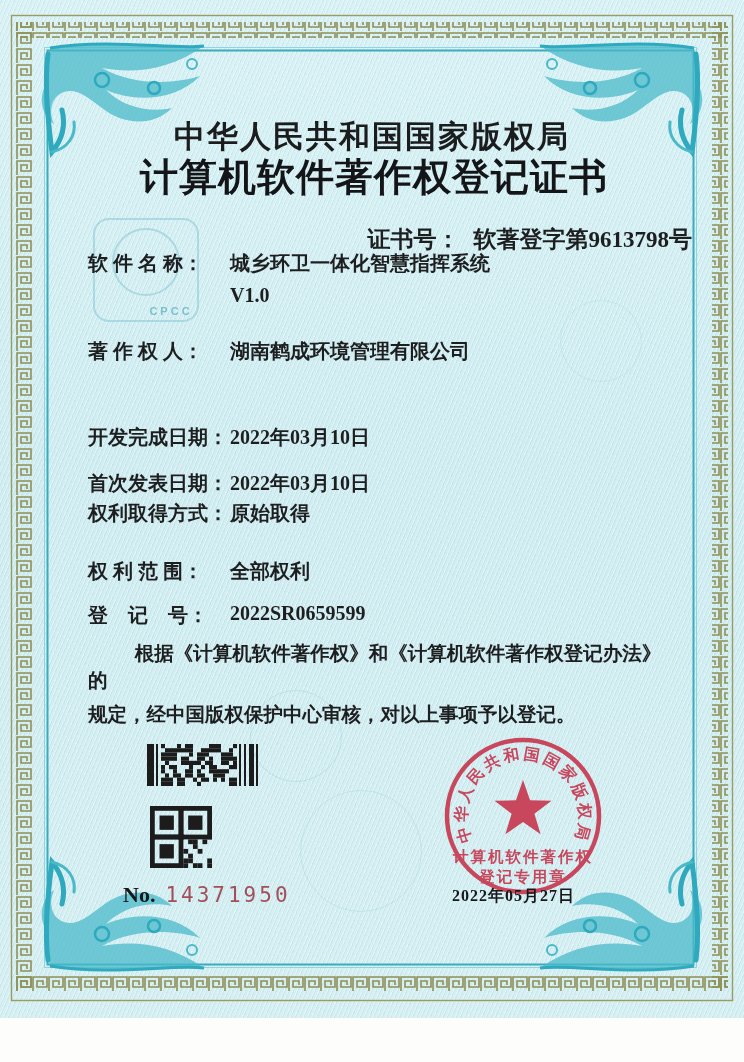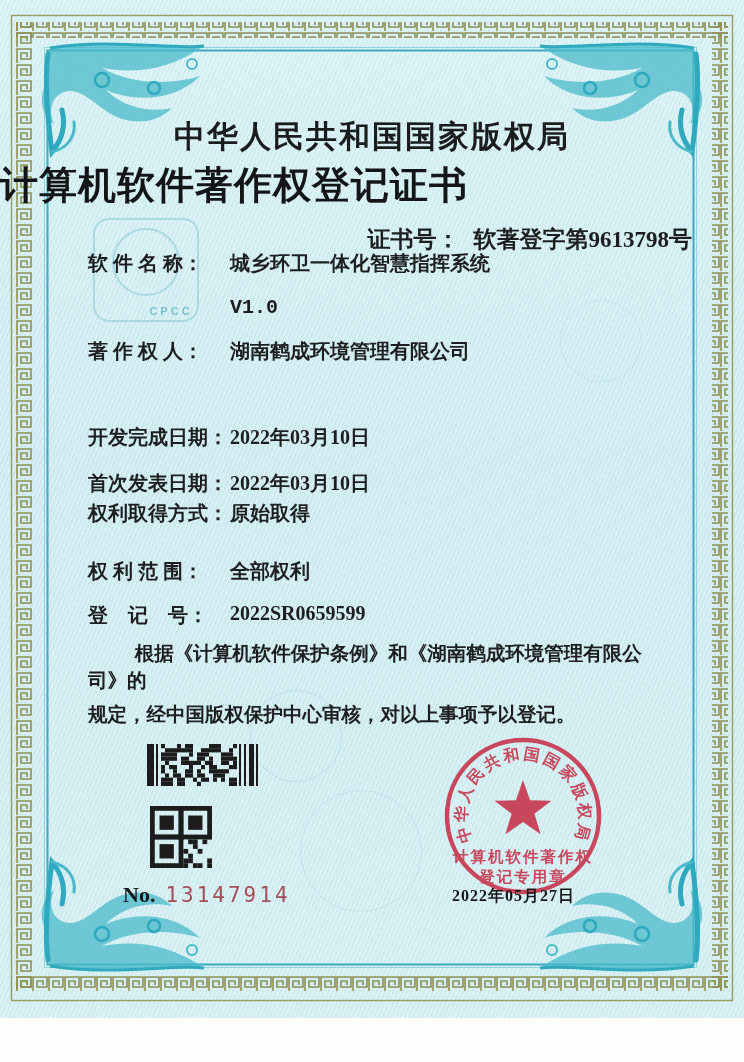--- a/index.html
+++ b/index.html
@@ -6,37 +6,37 @@
   .page{position:relative;width:744px;height:1062px;overflow:hidden;
         font-family:"Liberation Serif","DejaVu Serif",serif;color:#1f2022;}
   .paper{position:absolute;left:0;top:0;width:744px;height:1018px;
          background:
            repeating-linear-gradient(113deg, rgba(255,255,255,.30) 0 1px, rgba(126,196,208,.16) 1px 2px, rgba(255,255,255,0) 2px 4px),
            linear-gradient(180deg,#daf2f5 0%,#d1edf1 45%,#d6eff2 100%);}
   .frame{position:absolute;left:0;top:0;}
   
   .authority{position:absolute;left:0;top:116px;width:744px;text-align:center;
              font-size:31px;font-weight:bold;letter-spacing:2px;color:#1b1c1e;}
-  .cert-title{position:absolute;left:0;top:160px;width:608px;text-align:left;
+  .cert-title{position:absolute;left:0;top:152px;width:608px;text-align:right;
               font-size:38px;font-weight:bold;letter-spacing:1px;color:#141518;}
   .certno-line{position:absolute;right:52px;top:224px;font-size:23px;font-weight:bold;color:#1d1e20;}
   .certno-line .gap{display:inline-block;width:14px;}
   
   .wm-stamp{position:absolute;left:93px;top:218px;width:102px;height:100px;
             border:2px solid rgba(128,196,210,.50);border-radius:16px;}
   .wm-stamp .wm-circle{position:absolute;left:17px;top:8px;width:64px;height:64px;border-radius:50%;
             border:2px solid rgba(128,196,210,.50);}
   .wm-stamp .wm-text{position:absolute;left:0;bottom:3px;width:100%;text-align:center;
             font-family:"Liberation Sans",sans-serif;font-size:11px;letter-spacing:3px;
             color:rgba(96,175,192,.75);font-weight:bold;padding-left:25px;}
   
   .row{position:absolute;left:88px;display:flex;font-size:20px;font-weight:bold;white-space:nowrap;}
   .row .lbl{width:142px;flex:none;color:#1d1e20;}
   .row .val{color:#1d1e20;}
-  .row .val2{display:block;margin-top:19px;font-family:Liberation Mono, monospace;}
+  .row .val2{display:block;margin-top:7px;}
   .r0{top:250px;} .r1{top:338px;} .r2{top:424px;} .r3{top:470px;}
   .r4{top:500px;} .r5{top:558px;} .r6{top:602px;}
   
   .statement{position:absolute;left:88px;top:640px;width:578px;font-size:19.5px;
              font-weight:bold;color:#1d1e20;}
   .statement .l1{text-indent:2.4em;}
   .statement .l2{margin-top:7px;}
   
   .barcode{position:absolute;left:147px;top:744px;}
   .qrcode{position:absolute;left:150px;top:806px;}
@@ -138,21 +138,21 @@
     <div class="row r5">
       <span class="lbl">权 利 范 围：</span>
       <span class="val">全部权利</span>
     </div>
     <div class="row r6">
       <span class="lbl">登　记　号：</span>
       <span class="val">2022SR0659599</span>
     </div>
 
     <div class="statement">
-      <div class="l1">根据《计算机软件保护条例》和《湖南鹤成环境管理有限公司》的</div>
+      <div class="l1">根据《计算机软件著作权》和《计算机软件著作权登记办法》的</div>
       <div class="l2">规定，经中国版权保护中心审核，对以上事项予以登记。</div>
     </div>
 
     <svg class="barcode" width="112" height="42" viewBox="0 0 112 42">
         <rect x="0" y="0" width="7" height="42" fill="#1c1c1c"></rect>
         <rect x="9" y="0" width="2" height="42" fill="#1c1c1c"></rect>
         <rect x="14" y="0" width="4" height="4.2" fill="#1c1c1c"></rect>
         <rect x="14" y="8.4" width="4" height="4.2" fill="#1c1c1c"></rect>
         <rect x="14" y="12.600000000000001" width="4" height="4.2" fill="#1c1c1c"></rect>
         <rect x="14" y="21" width="4" height="4.2" fill="#1c1c1c"></rect>
@@ -289,21 +289,21 @@
         <rect x="42.92307692307692" y="38.15384615384615" width="4.769230769230769" height="4.769230769230769" fill="#1c1c1c"></rect>
         <rect x="42.92307692307692" y="57.230769230769226" width="4.769230769230769" height="4.769230769230769" fill="#1c1c1c"></rect>
         <rect x="47.69230769230769" y="42.92307692307692" width="4.769230769230769" height="4.769230769230769" fill="#1c1c1c"></rect>
         <rect x="47.69230769230769" y="57.230769230769226" width="4.769230769230769" height="4.769230769230769" fill="#1c1c1c"></rect>
         <rect x="52.46153846153846" y="33.38461538461539" width="4.769230769230769" height="4.769230769230769" fill="#1c1c1c"></rect>
         <rect x="57.230769230769226" y="52.46153846153846" width="4.769230769230769" height="4.769230769230769" fill="#1c1c1c"></rect>
         <rect x="57.230769230769226" y="57.230769230769226" width="4.769230769230769" height="4.769230769230769" fill="#1c1c1c"></rect>
       </svg>
 
     <div class="serial">
-      <span class="no">No.</span><span class="digits">13147914</span>
+      <span class="no">No.</span><span class="digits">14371950</span>
     </div>
 
     <svg class="seal" width="170" height="170" viewBox="-85 -85 170 170">
       <g opacity="0.88">
         <circle cx="0" cy="0" r="76" fill="none" stroke="#c73049" stroke-width="4.5"></circle>
         <path id="sealArc" d="M -50,26 A 56.4,56.4 0 1 1 50,26" fill="none"></path>
         <text class="seal-ring-text" fill="#c73049">
           <textPath href="#sealArc" startOffset="50%" text-anchor="middle">中华人民共和国国家版权局</textPath>
         </text>
         <polygon fill="#c73049" points="0,-36 7.05,-15.71 28.53,-15.27 11.41,-2.29 17.63,18.27 0,6 -17.63,18.27 -11.41,-2.29 -28.53,-15.27 -7.05,-15.71"></polygon>

